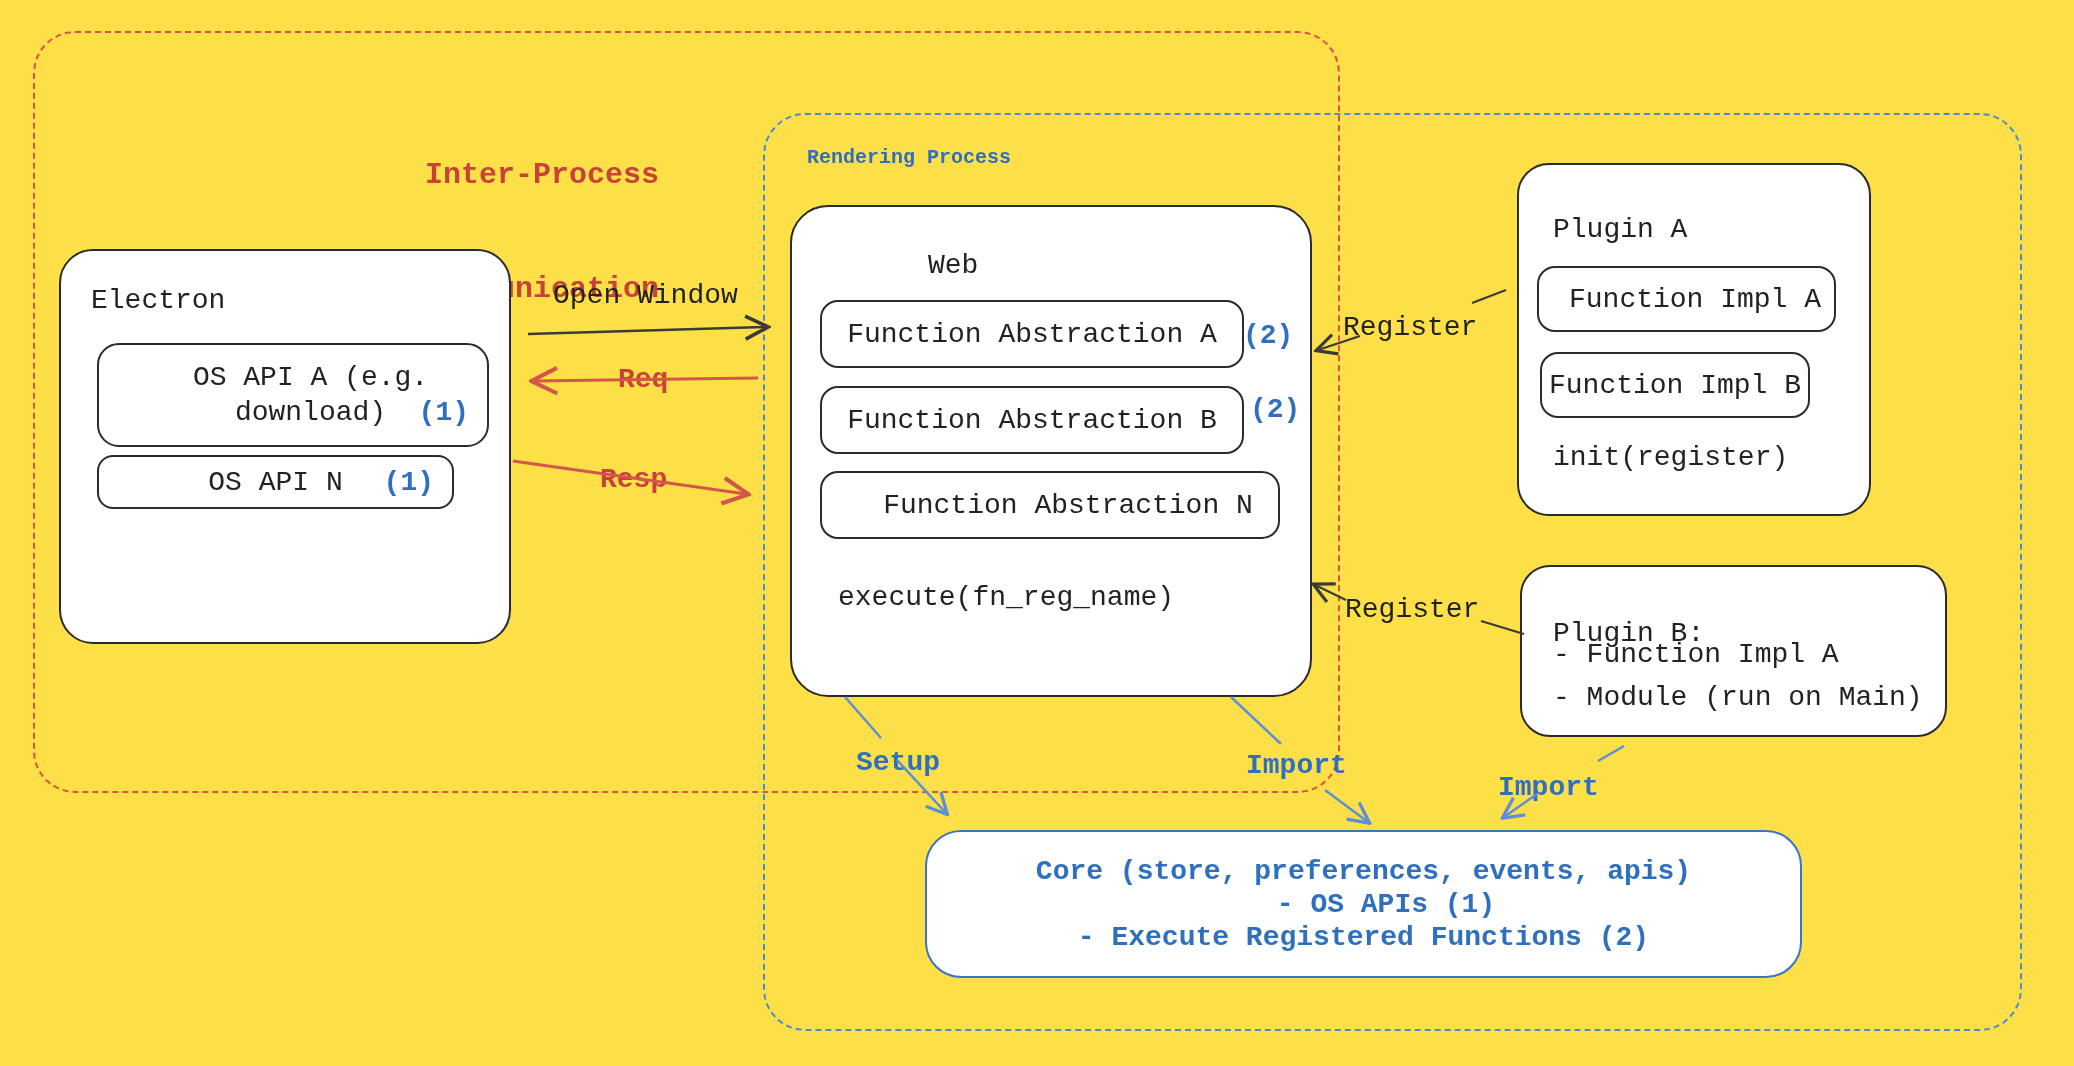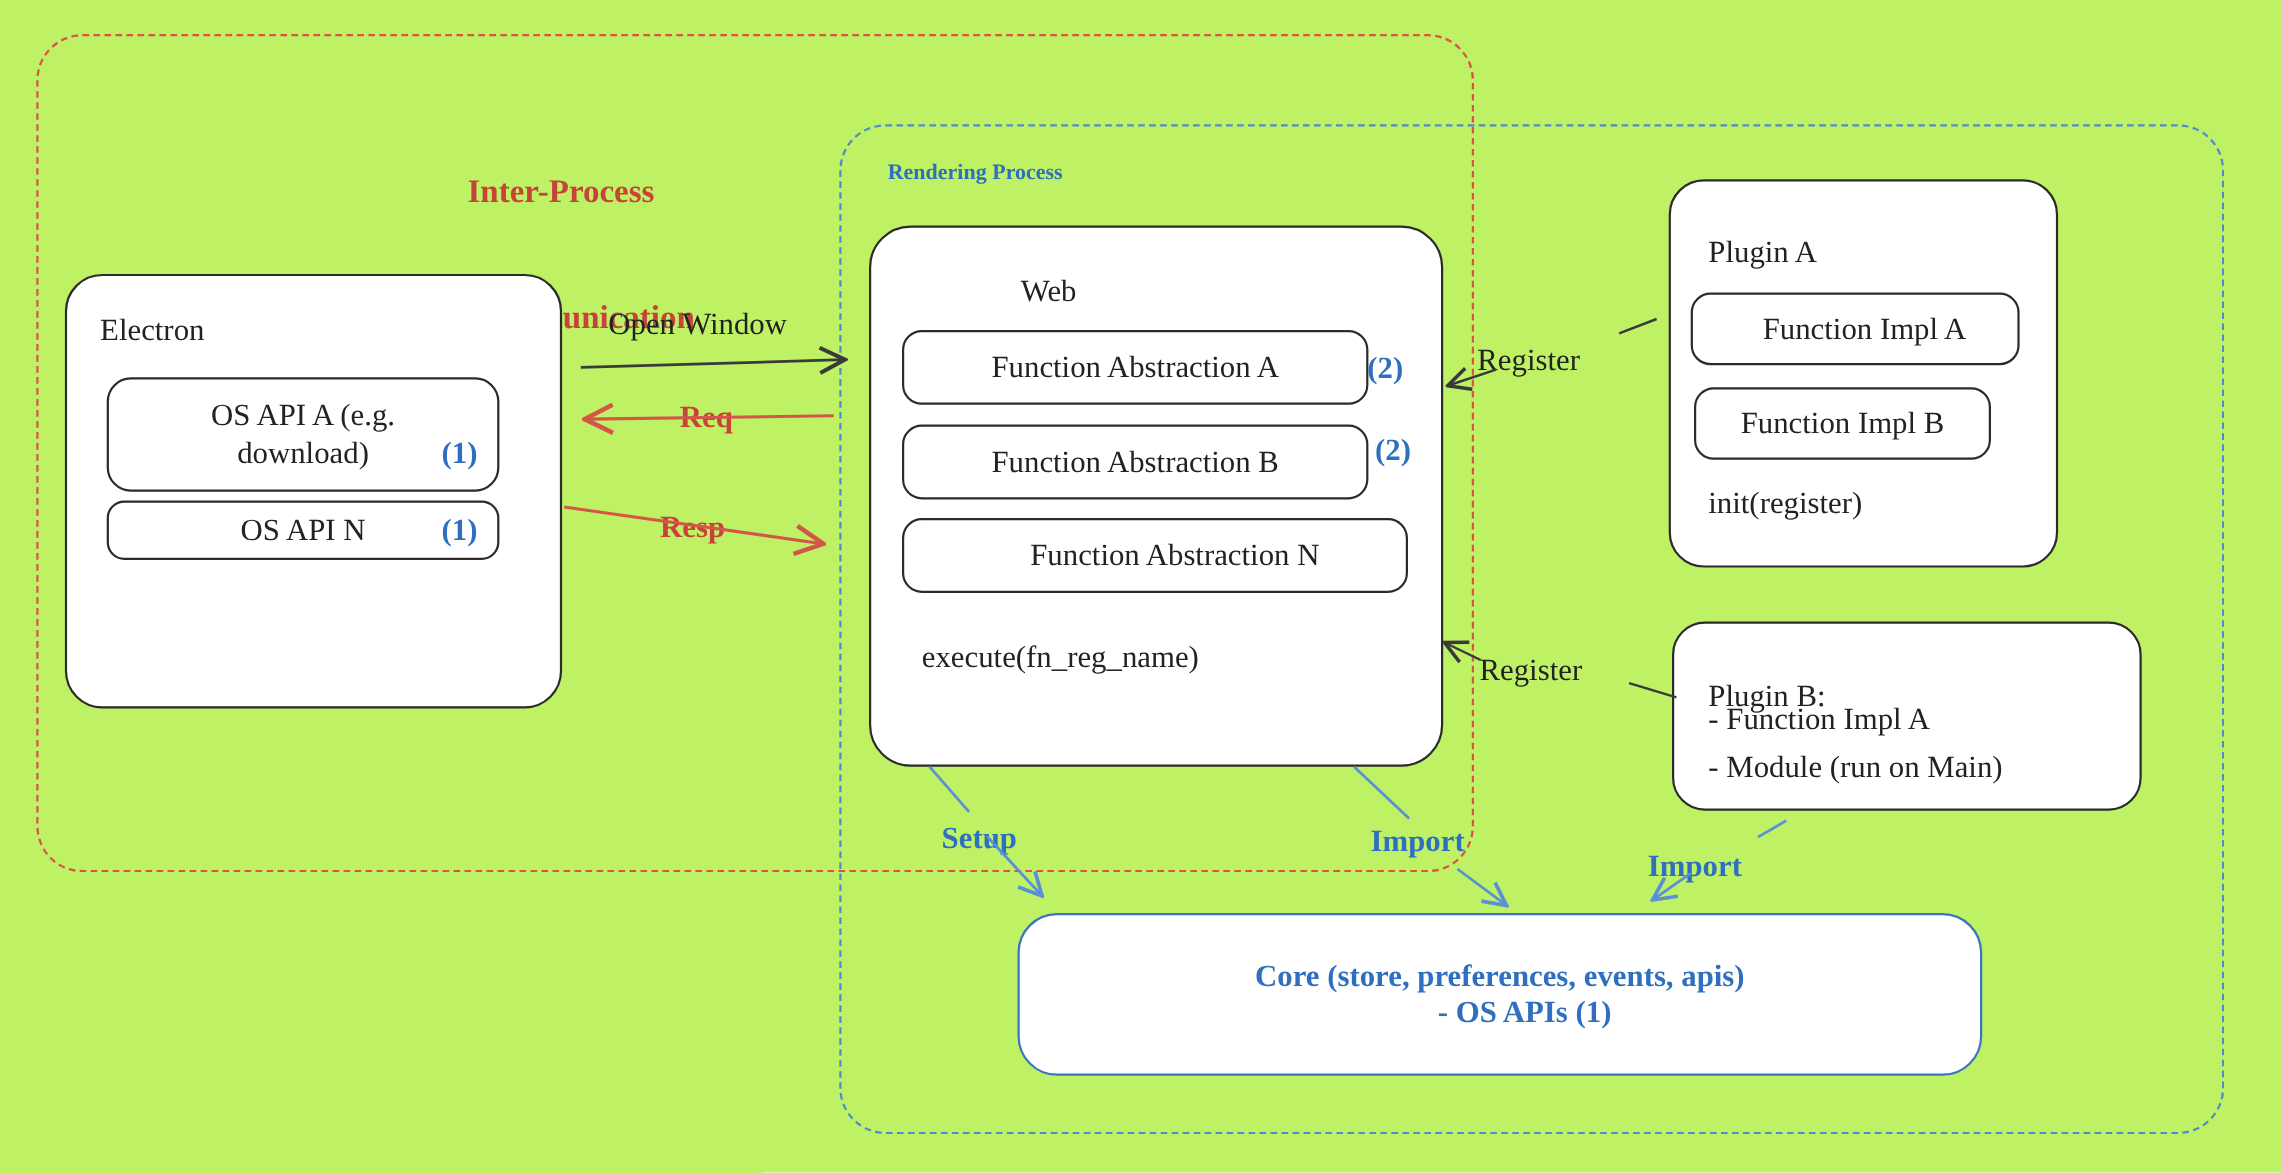--- a/index.html
+++ b/index.html
@@ -1,18 +1,18 @@
 <!DOCTYPE html>
 <html><head>
 <meta charset="utf-8">
 <style>
   html,body{margin:0;padding:0;background:#ffffff;}
   #canvas{
-    position:relative;width:2074px;height:1066px;background:#bef264;overflow:hidden;
-    font-family:Liberation Serif, serif;color:#222;
+    position:relative;width:2074px;height:1066px;background:#fde047;overflow:hidden;
+    font-family:Liberation Mono, monospace;color:#222;
   }
   .dashedbox{position:absolute;border:2.5px dashed;border-radius:42px;background:transparent;}
   .solidbox{position:absolute;border:2.5px solid #2b2b2b;background:#ffffff;}
   .label{position:absolute;white-space:pre;font-size:28px;line-height:1.25;}
   .bold{font-weight:bold;}
   .red{color:#c8423a;}
   .blue{color:#2e6fc0;}
   .center-col{display:flex;flex-direction:column;align-items:center;justify-content:center;}
   .row{position:relative;width:100%;text-align:center;font-size:28px;line-height:1.25;}
   .badge-right{position:absolute;right:18px;top:0;font-weight:600;}
@@ -28,21 +28,21 @@
 
   <div class="label red bold" style="left:425px;top:80px;font-size:30px;line-height:38px;">
     <div>Inter-Process</div>
     <div>Communication</div>
   </div>
   <div class="label blue bold" style="left:807px;top:145px;font-size:20px;">Rendering Process</div>
 
   <div class="solidbox" style="left:59px;top:249px;width:448px;height:391px;border-radius:34px;"></div>
   <div class="label" style="left:91px;top:283px;">Electron</div>
 
-  <div class="solidbox center-col" style="left:97px;top:343px;width:353px;height:100px;border-radius:22px;border-width:2px;">
+  <div class="solidbox center-col" style="left:97px;top:343px;width:353px;height:100px;border-radius:22px;border-width:2px;padding-left:35px;">
     <div class="row">
       <span>OS API A (e.g.</span>
     </div>
     <div class="row">
       <span>download)</span>
       <span class="badge-right blue">(1)</span>
     </div>
   </div>
 
   <div class="solidbox center-col" style="left:97px;top:455px;width:353px;height:50px;border-radius:16px;border-width:2px;">
@@ -84,20 +84,21 @@
   <div class="label" style="left:1553px;top:440px;">init(register)</div>
 
   <div class="solidbox" style="left:1520px;top:565px;width:423px;height:168px;border-radius:30px;"></div>
   <div class="label" style="left:1553px;top:616px;">Plugin B:</div>
   <div class="label" style="left:1553px;top:637px;">- Function Impl A</div>
   <div class="label" style="left:1553px;top:680px;">- Module (run on Main)</div>
 
   <div class="solidbox center-col" style="left:925px;top:830px;width:873px;height:144px;border-radius:36px;border-color:#3b74c4;">
     <div class="row blue bold" style="line-height:33px;">Core (store, preferences, events, apis)</div>
     <div class="row blue bold" style="line-height:33px;padding-left:45px;">- OS APIs (1)</div>
+    <div class="row blue bold" style="line-height:33px;">- Execute Registered Functions (2)</div>
   </div>
 
   <div class="label" style="left:553px;top:278px;">Open Window</div>
   <div class="label red bold" style="left:618px;top:362px;">Req</div>
   <div class="label red bold" style="left:600px;top:462px;">Resp</div>
   <div class="label" style="left:1343px;top:310px;">Register</div>
   <div class="label" style="left:1345px;top:592px;">Register</div>
   <div class="label blue bold" style="left:856px;top:745px;">Setup</div>
   <div class="label blue bold" style="left:1246px;top:748px;">Import</div>
   <div class="label blue bold" style="left:1498px;top:770px;">Import</div>

